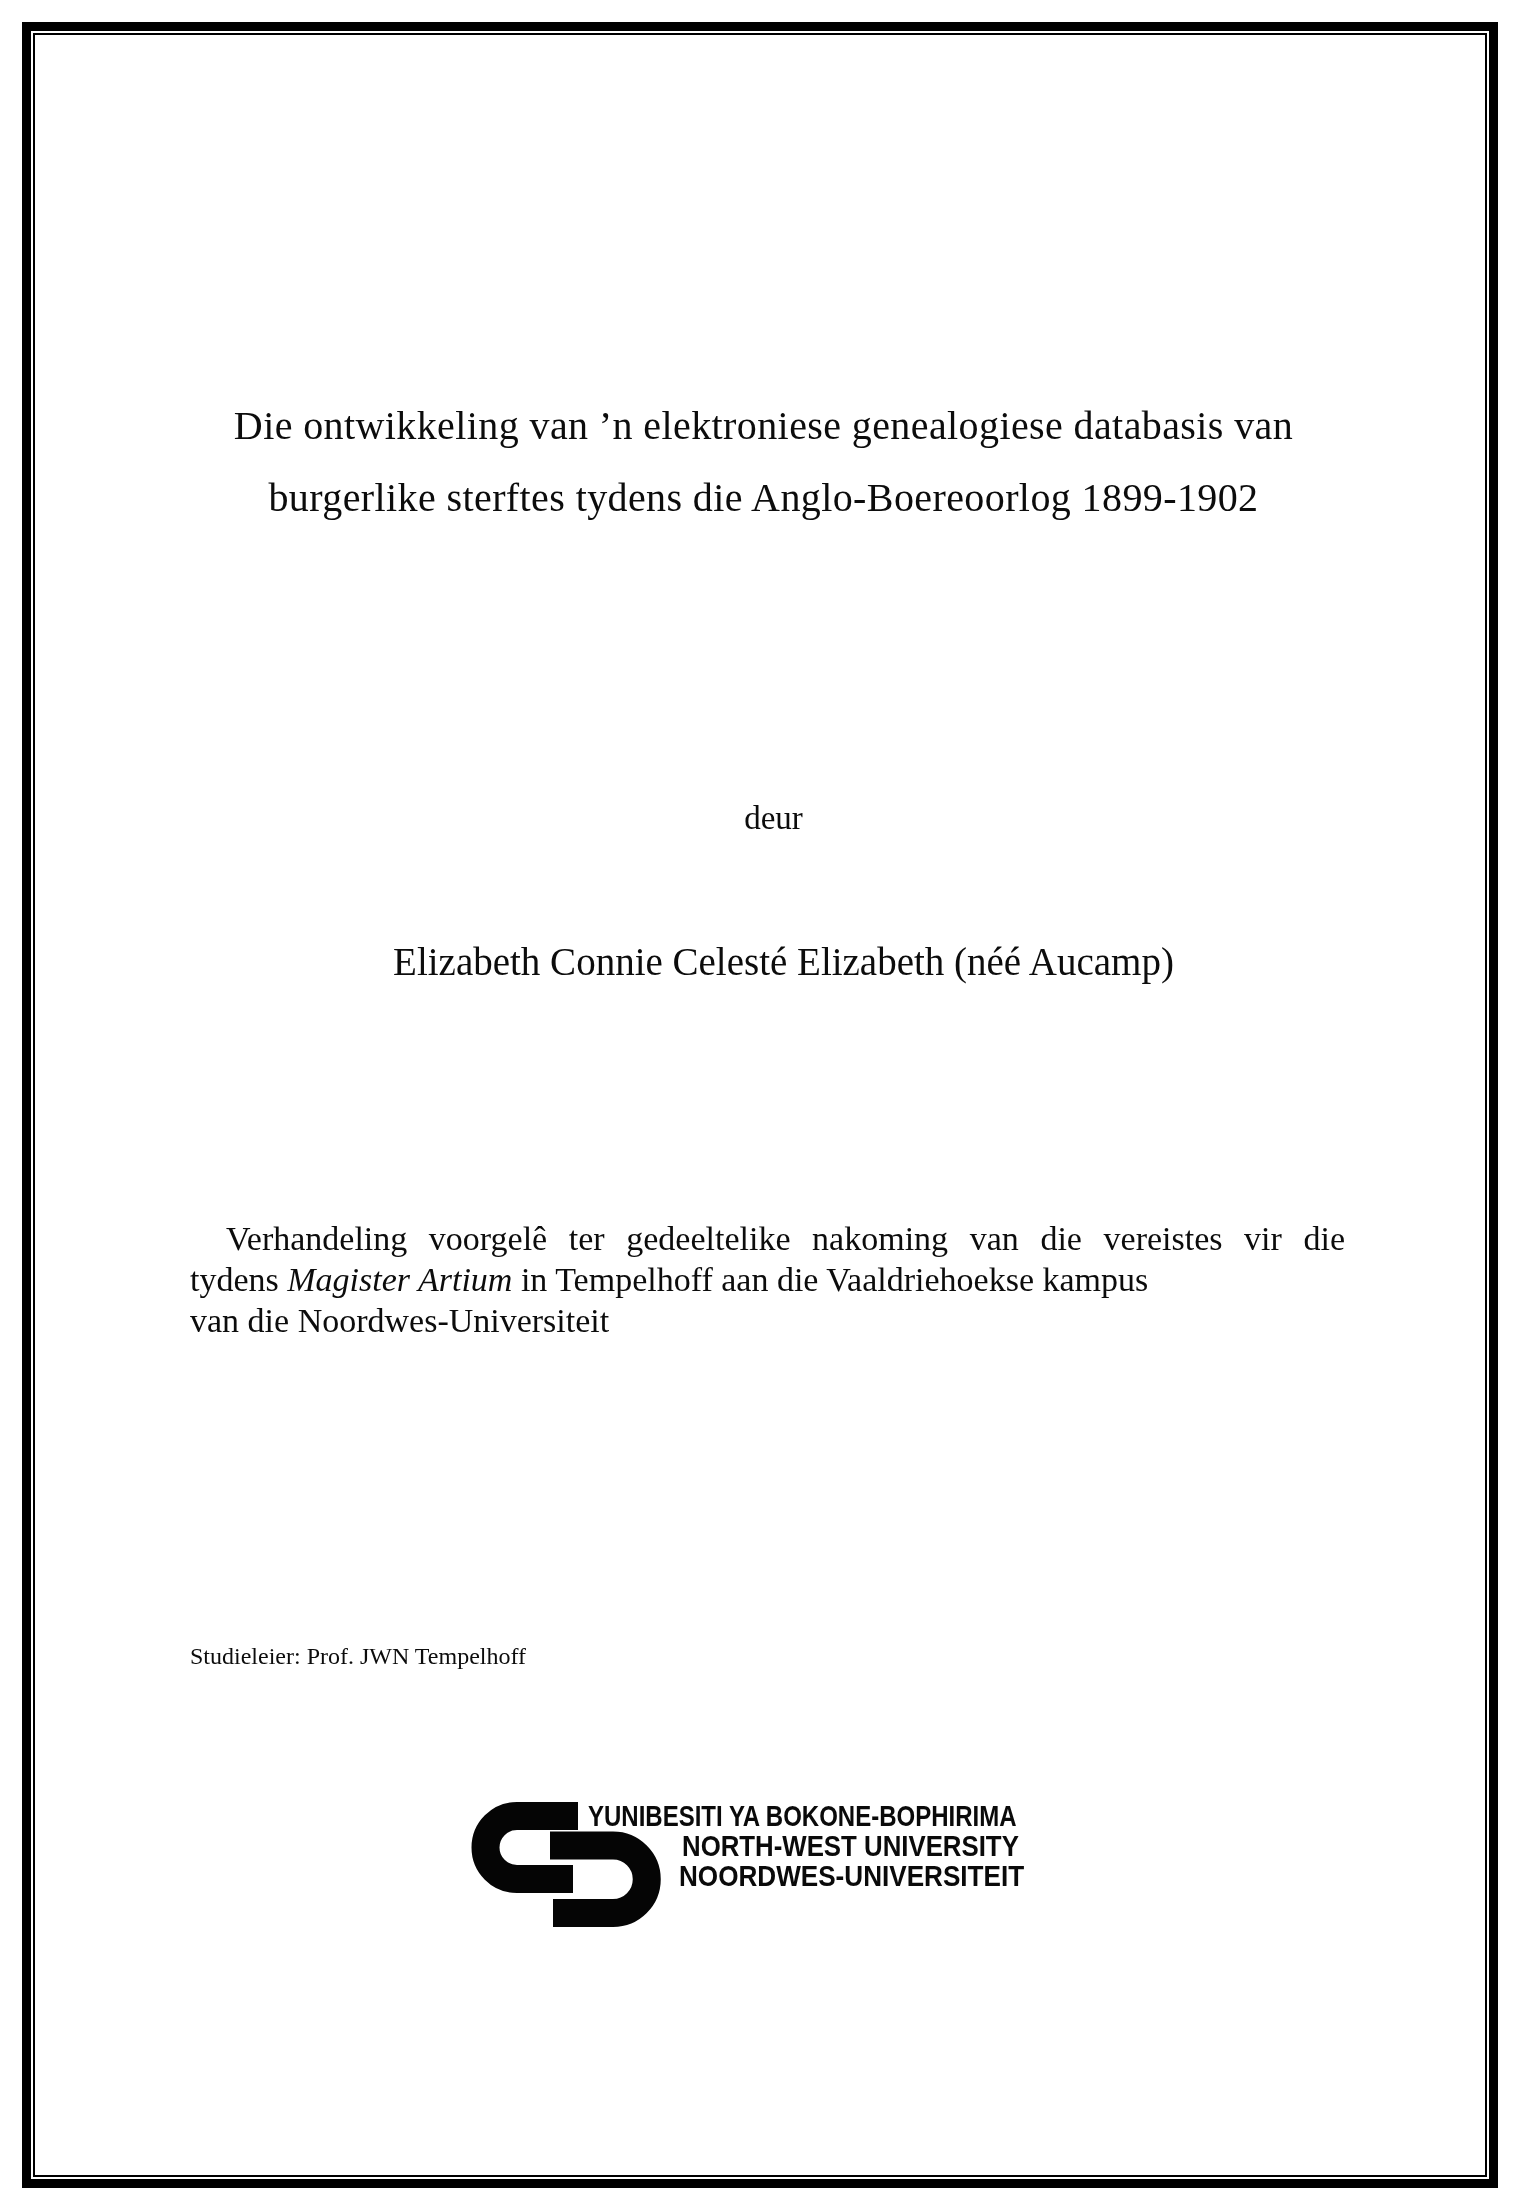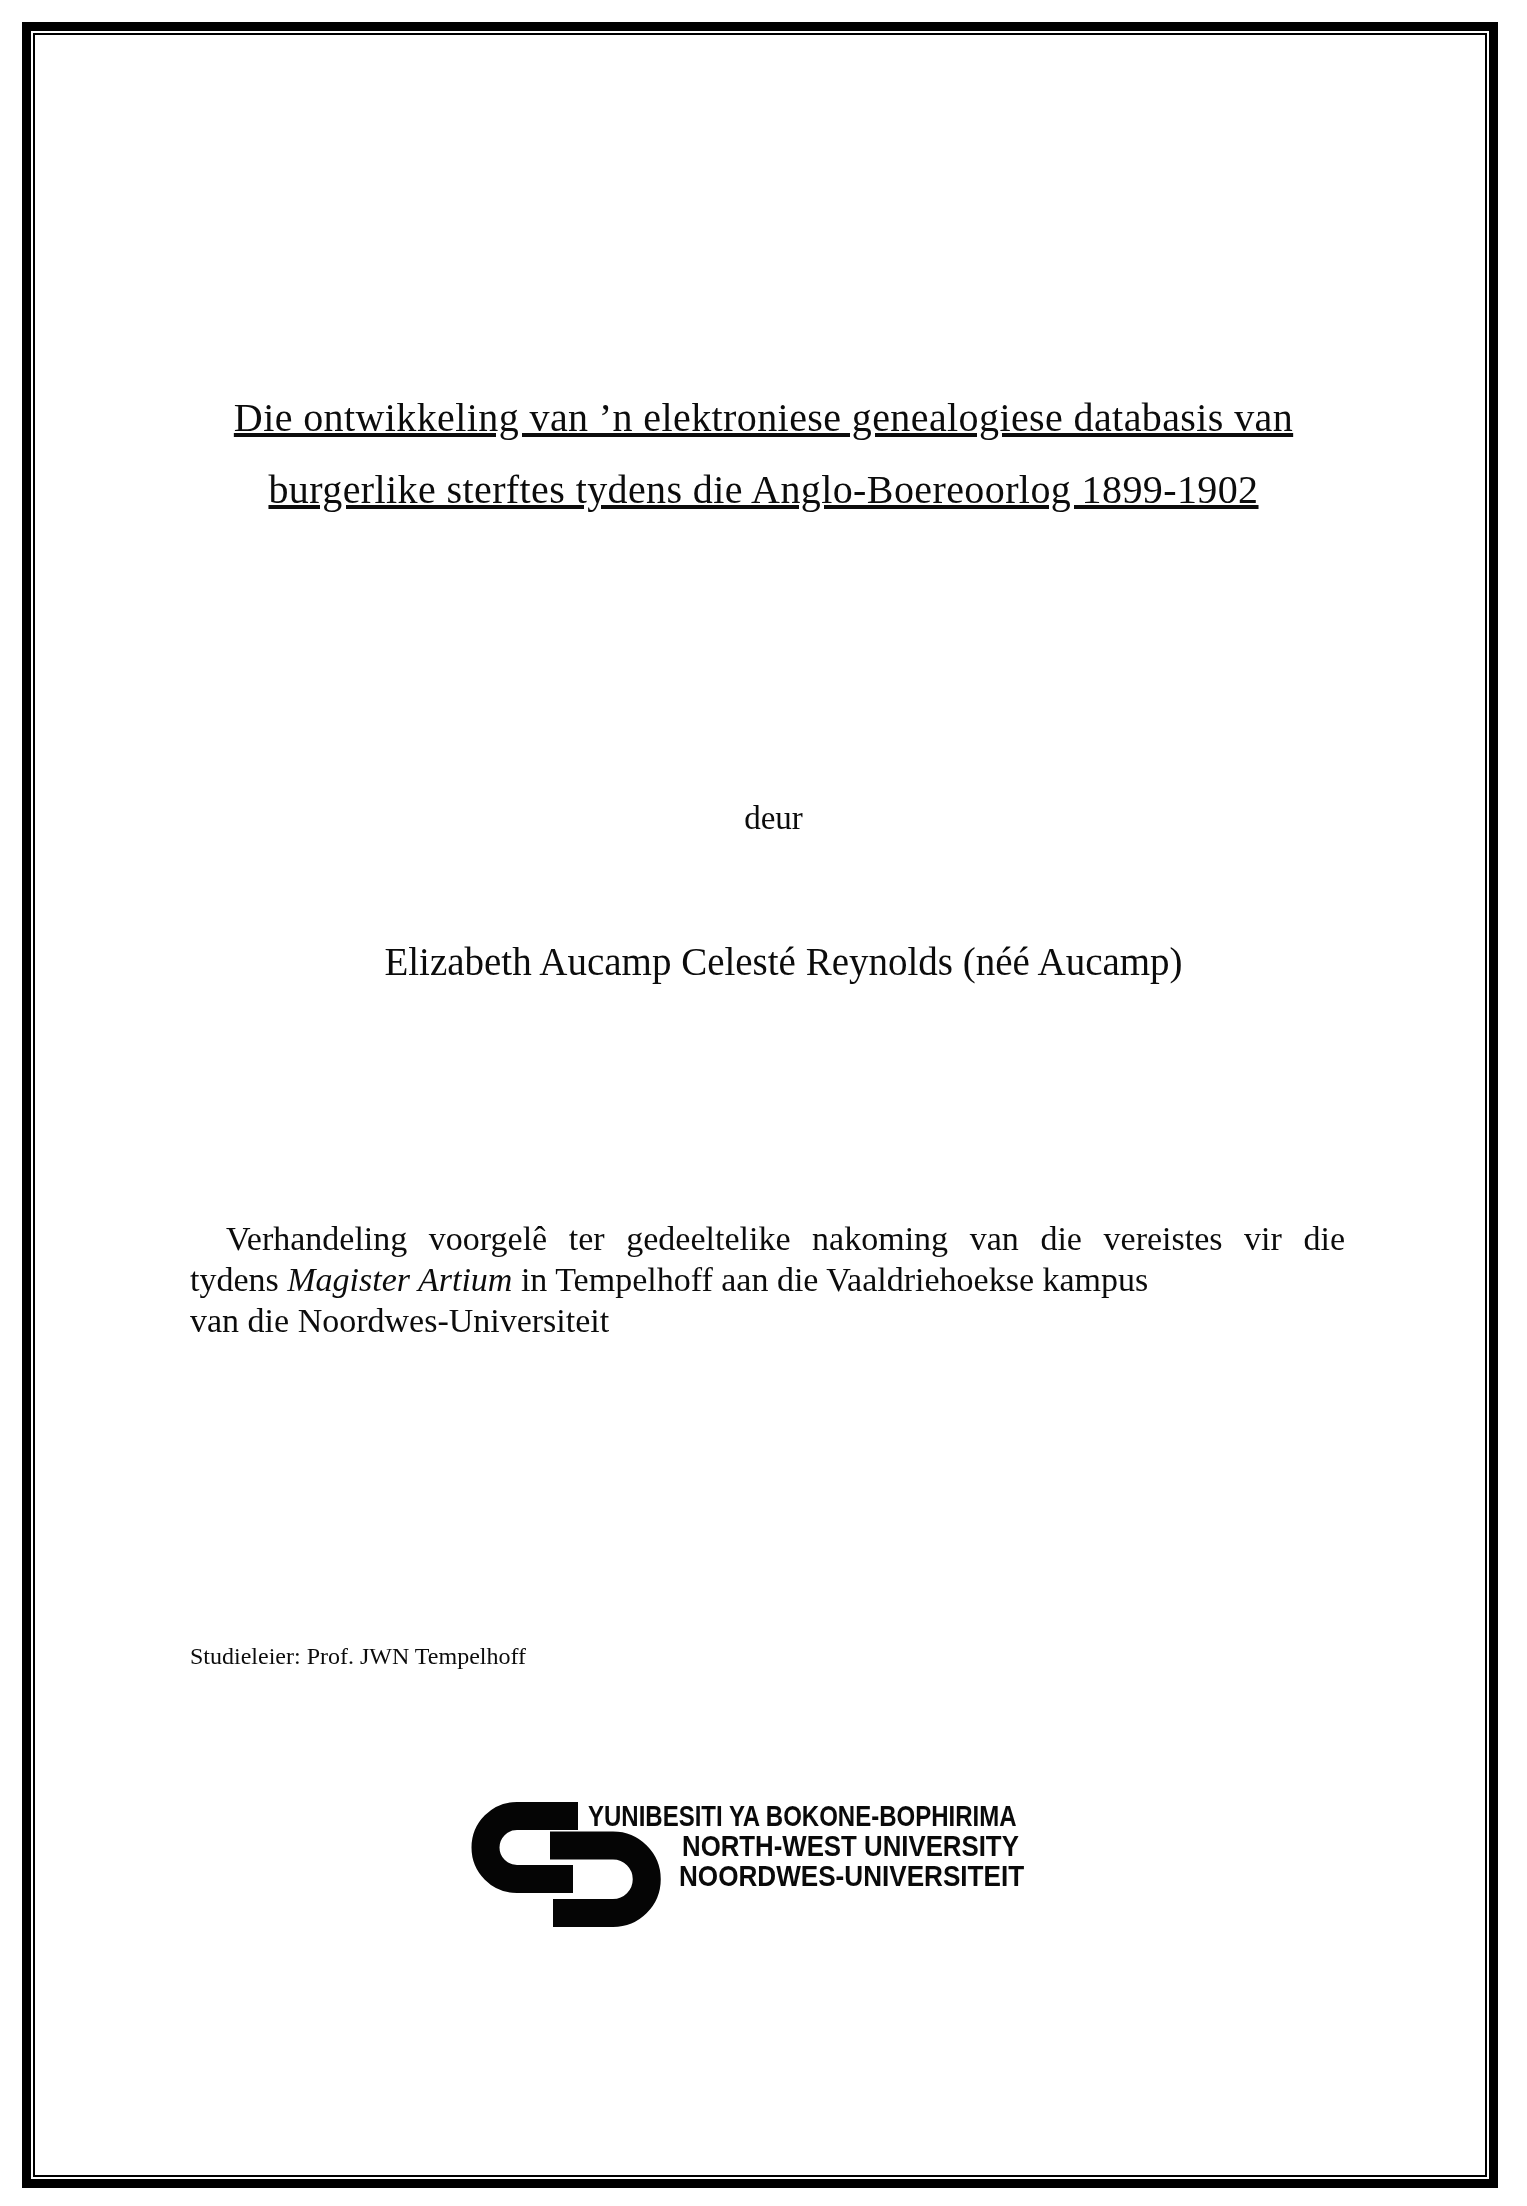--- a/index.html
+++ b/index.html
@@ -22,27 +22,26 @@
   }
   .frame-inner {
     position: absolute;
     left: 2px; top: 2px; right: 2px; bottom: 2px;
     border: 2px solid #000000;
   }
   
   .title {
     position: absolute;
     left: 0; right: 0; top: 382px;
-    margin: 0;
+    margin: 8px;
     font-size: 40px;
     font-weight: normal;
     line-height: 72px;
     text-align: center;
     letter-spacing: 0.4px;
-    text-decoration: underline;
   }
   .title .title-line { display: block; }
   
   .byline {
     position: absolute;
     left: 20px; right: 0; top: 800px;
     font-size: 33px;
     line-height: 36px;
     text-align: center;
   }
@@ -105,21 +104,21 @@
     <div class="frame-inner"></div>
   </div>
 
   <h1 class="title">
     <span class="title-line">Die ontwikkeling van ’n elektroniese genealogiese databasis van</span>
     <span class="title-line">burgerlike sterftes tydens die Anglo-Boereoorlog 1899-1902</span>
   </h1>
 
   <div class="byline">deur</div>
 
-  <div class="author">Elizabeth Aucamp Celesté Reynolds (néé Aucamp)</div>
+  <div class="author">Elizabeth Connie Celesté Elizabeth (néé Aucamp)</div>
 
   <div class="declaration">
     <div class="decl-line1">Verhandeling voorgelê ter gedeeltelike nakoming van die vereistes vir die</div>
     <div class="decl-line2"><span>tydens </span><em>Magister Artium</em><span> in Tempelhoff aan die Vaaldriehoekse kampus</span></div>
     <div class="decl-line3">van die Noordwes-Universiteit</div>
   </div>
 
   <div class="supervisor">
     <div>Studieleier: Prof. JWN Tempelhoff</div>
   </div>

